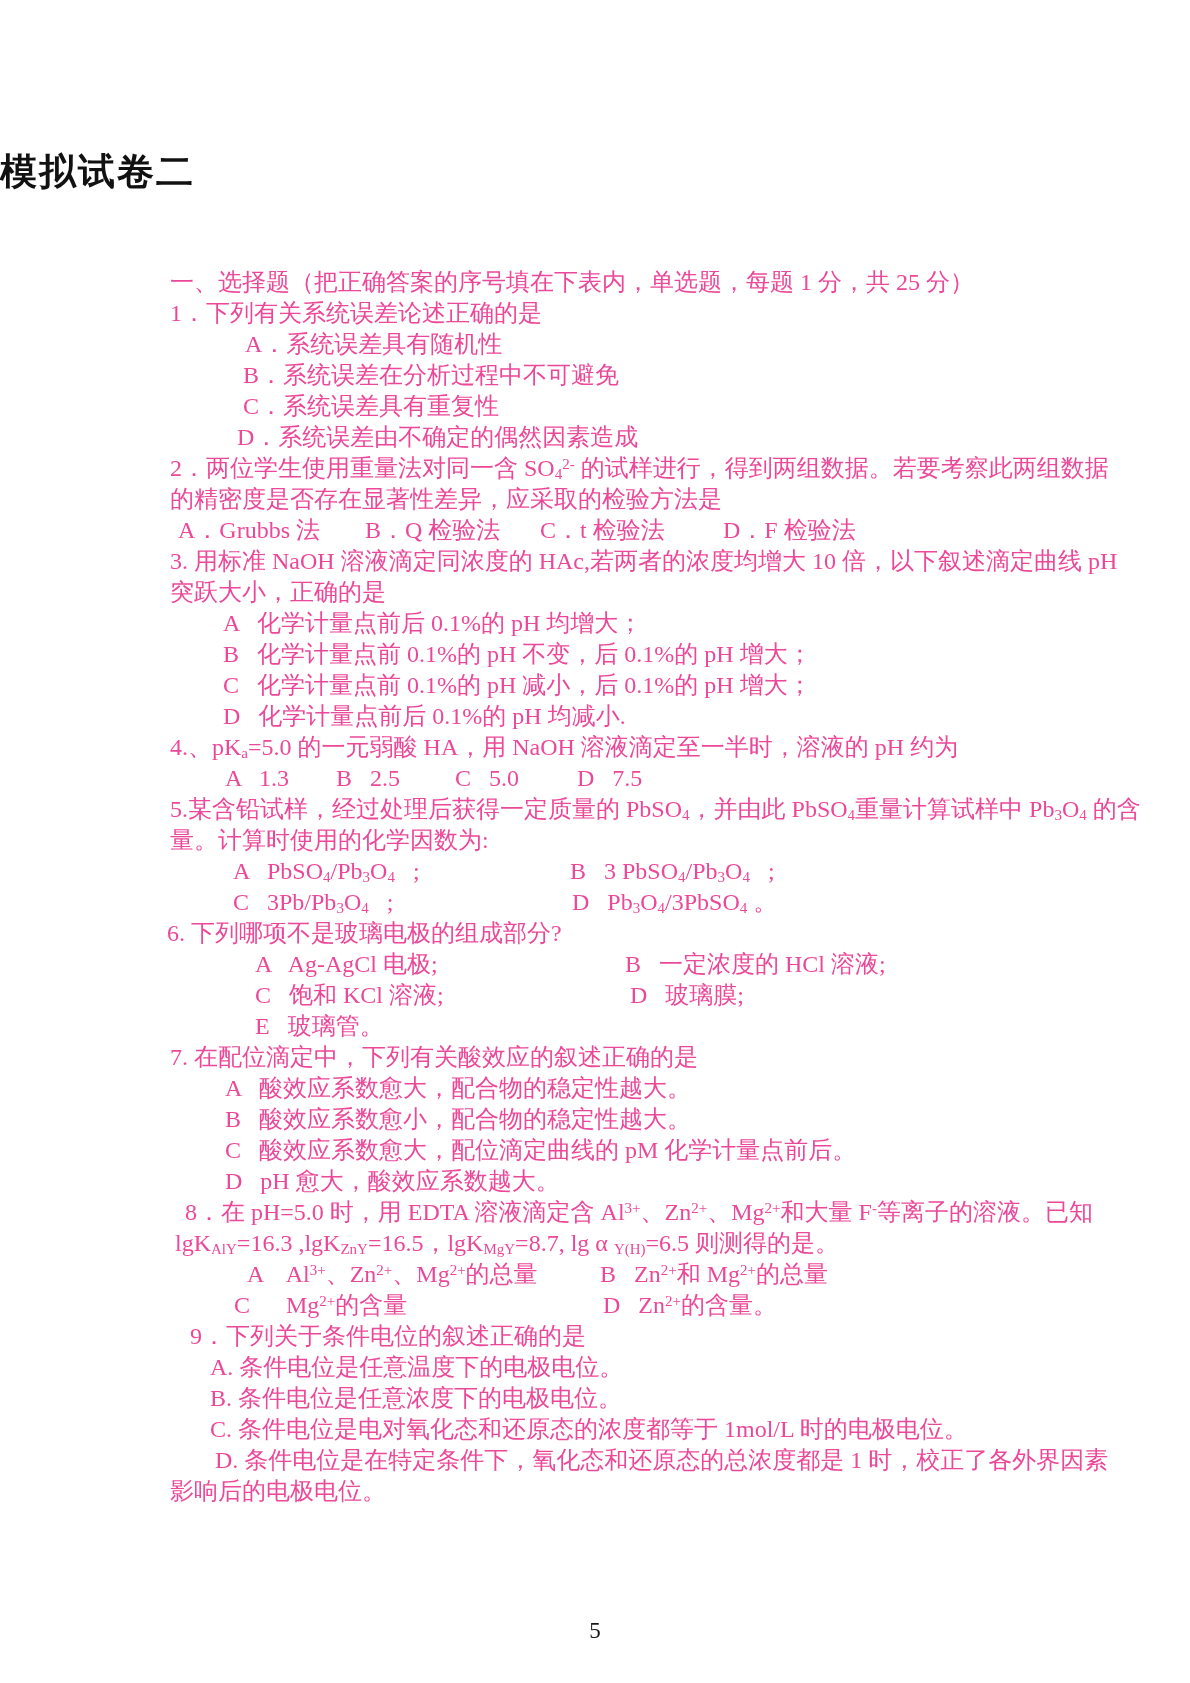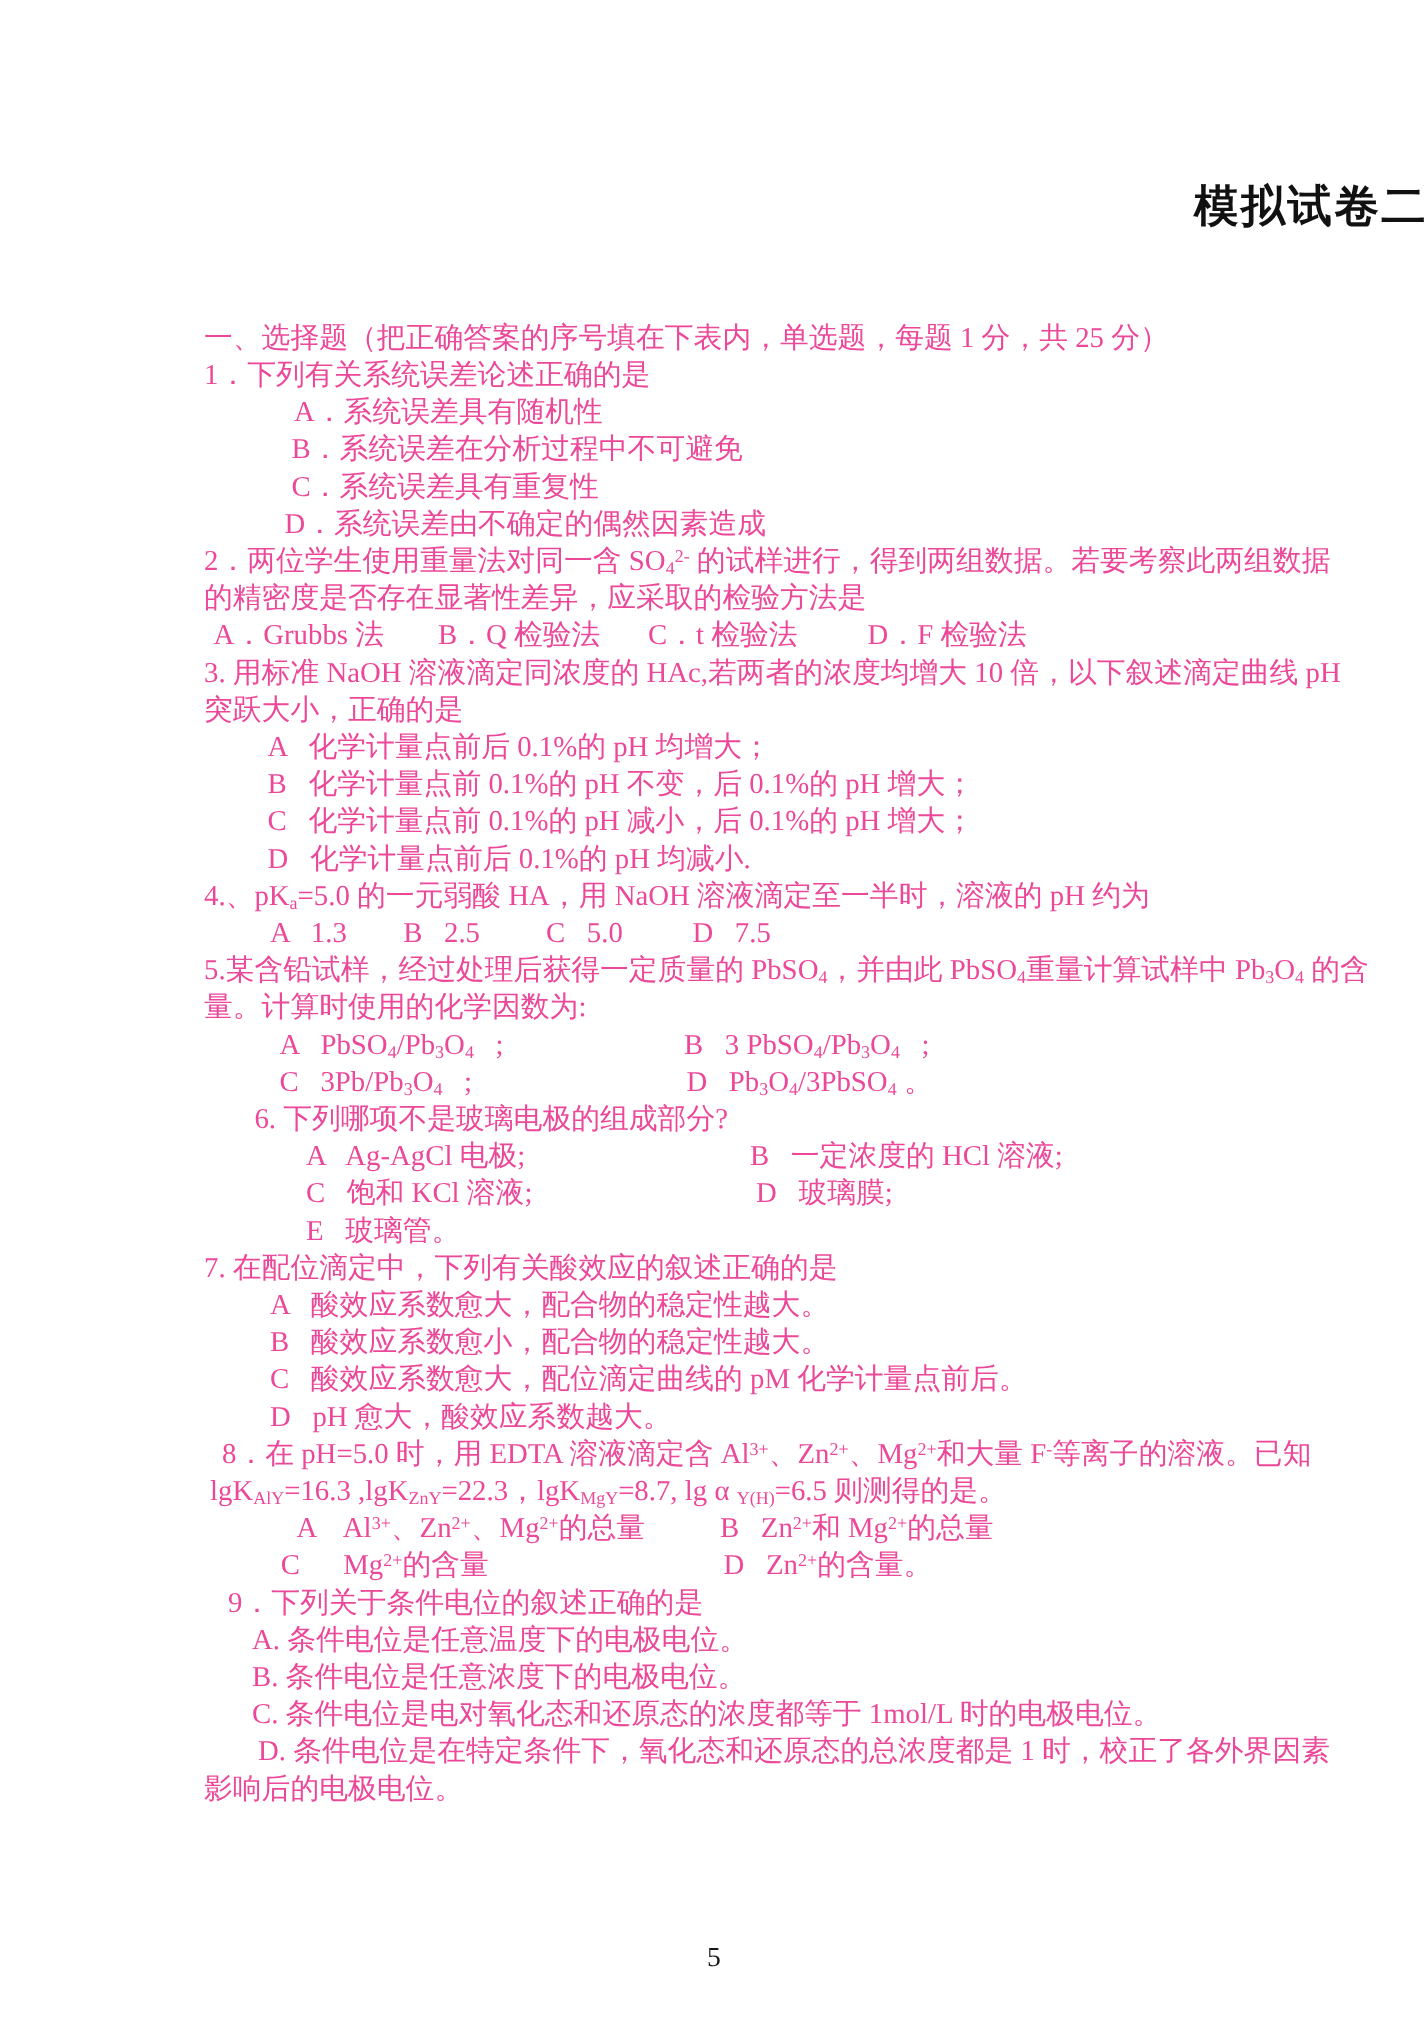--- a/index.html
+++ b/index.html
@@ -12,21 +12,21 @@
     position: relative;
     overflow: hidden;
   }
   .page {
     position: absolute; inset: 0;
     background: #ffffff;
   }
   .page-title {
     position: absolute;
     top: 147px; left: 0; width: 100%;
-    text-align: right;
+    text-align: left;
     font-size: 37px;
     font-weight: bold;
     letter-spacing: 2px;
     color: #111111;
   }
   .doc-body {
     position: absolute;
     top: 267px; left: 0;
     width: 100%;
   }
@@ -132,21 +132,21 @@
       </div>
       <div class="line">
         <span class="chunk" style="left: 233px;"><span>A   PbSO</span><sub>4</sub><span>/Pb</span><sub>3</sub><span>O</span><sub>4</sub><span>   ;</span></span>
         <span class="chunk" style="left: 570px;"><span>B   3 PbSO</span><sub>4</sub><span>/Pb</span><sub>3</sub><span>O</span><sub>4</sub><span>   ;</span></span>
       </div>
       <div class="line">
         <span class="chunk" style="left: 233px;"><span>C   3Pb/Pb</span><sub>3</sub><span>O</span><sub>4</sub><span>   ;</span></span>
         <span class="chunk" style="left: 572px;"><span>D   Pb</span><sub>3</sub><span>O</span><sub>4</sub><span>/3PbSO</span><sub>4</sub><span> 。</span></span>
       </div>
       <div class="line">
-        <span class="chunk" style="left: 167px; margin-left: 45px;"><span>6. 下列哪项不是玻璃电极的组成部分?</span></span>
+        <span class="chunk" style="left: 167px;"><span>6. 下列哪项不是玻璃电极的组成部分?</span></span>
       </div>
       <div class="line">
         <span class="chunk" style="left: 255px;"><span>A   Ag-AgCl 电极;</span></span>
         <span class="chunk" style="left: 625px; text-align: right;"><span>B   一定浓度的 HCl 溶液;</span></span>
       </div>
       <div class="line">
         <span class="chunk" style="left: 255px; text-align: right;"><span>C   饱和 KCl 溶液;</span></span>
         <span class="chunk" style="left: 630px;"><span>D   玻璃膜;</span></span>
       </div>
       <div class="line">
@@ -164,21 +164,21 @@
       <div class="line">
         <span class="chunk" style="left: 225px;"><span>C   酸效应系数愈大，配位滴定曲线的 pM 化学计量点前后。</span></span>
       </div>
       <div class="line">
         <span class="chunk" style="left: 225px;"><span>D   pH 愈大，酸效应系数越大。</span></span>
       </div>
       <div class="line">
         <span class="chunk" style="left: 185px;"><span>8．在 pH=5.0 时，用 EDTA 溶液滴定含 Al</span><sup>3+</sup><span>、Zn</span><sup>2+</sup><span>、Mg</span><sup>2+</sup><span>和大量 F</span><sup>-</sup><span>等离子的溶液。已知</span></span>
       </div>
       <div class="line">
-        <span class="chunk" style="left: 175px;"><span>lgK</span><sub>AlY</sub><span>=16.3 ,lgK</span><sub>ZnY</sub><span>=22.3，lgK</span><sub>MgY</sub><span>=8.7, lg α </span><sub>Y(H)</sub><span>=6.5 则测得的是。</span></span>
+        <span class="chunk" style="left: 175px;"><span>lgK</span><sub>AlY</sub><span>=16.3 ,lgK</span><sub>ZnY</sub><span>=16.5，lgK</span><sub>MgY</sub><span>=8.7, lg α </span><sub>Y(H)</sub><span>=6.5 则测得的是。</span></span>
       </div>
       <div class="line">
         <span class="chunk" style="left: 247px;"><span>A    Al</span><sup>3+</sup><span>、Zn</span><sup>2+</sup><span>、Mg</span><sup>2+</sup><span>的总量</span></span>
         <span class="chunk" style="left: 600px;"><span>B   Zn</span><sup>2+</sup><span>和 Mg</span><sup>2+</sup><span>的总量</span></span>
       </div>
       <div class="line">
         <span class="chunk" style="left: 234px;"><span>C      Mg</span><sup>2+</sup><span>的含量</span></span>
         <span class="chunk" style="left: 603px;"><span>D   Zn</span><sup>2+</sup><span>的含量。</span></span>
       </div>
       <div class="line">

